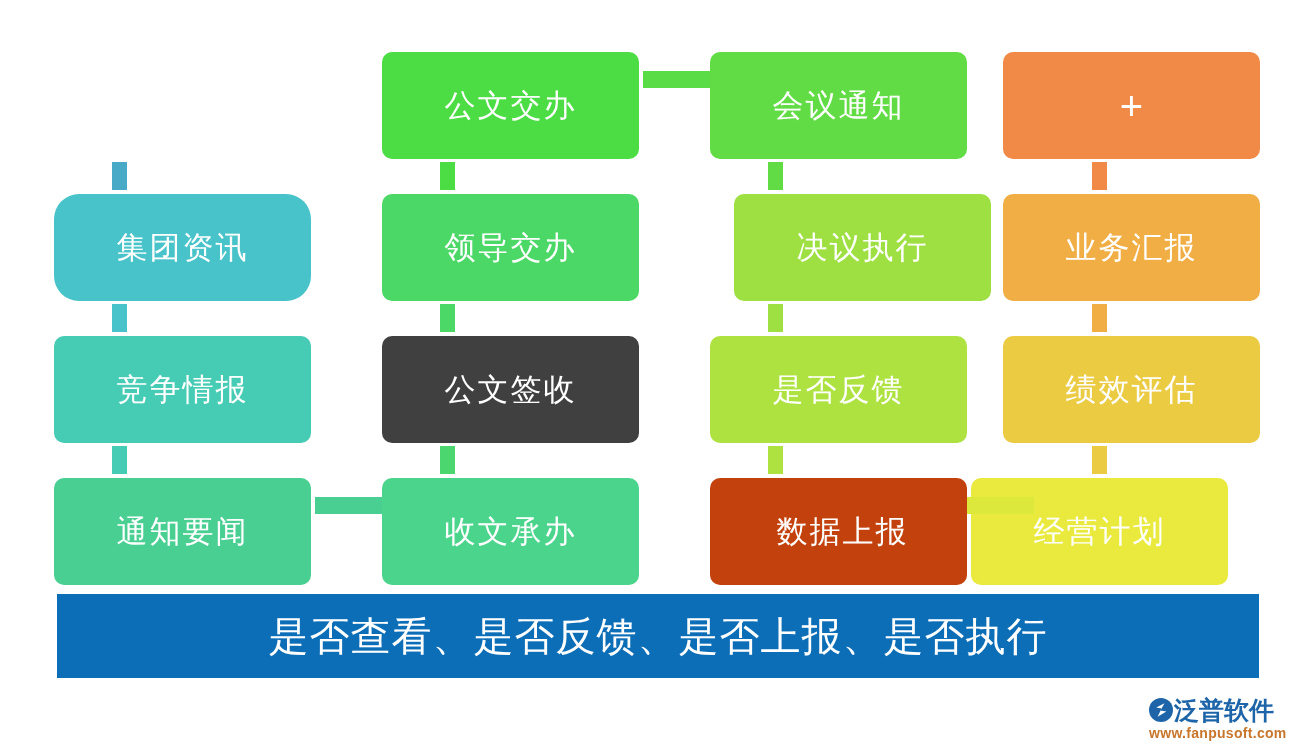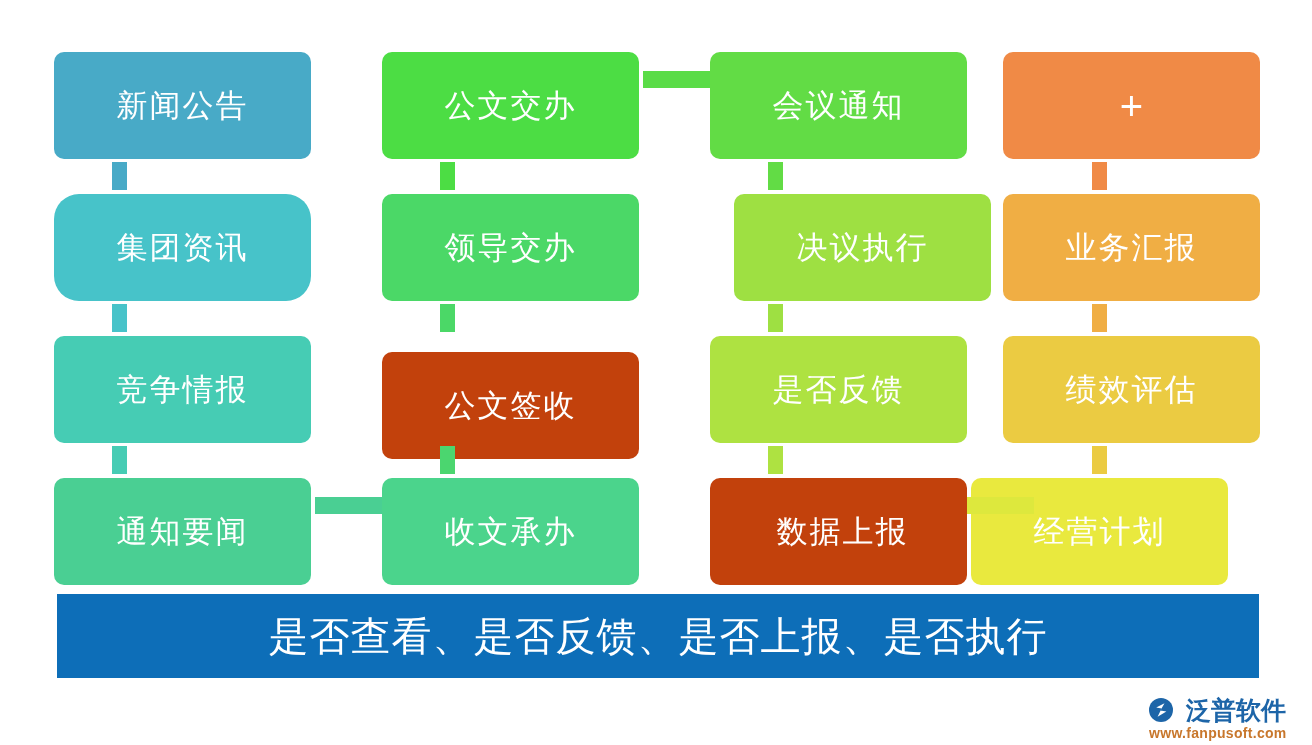--- a/index.html
+++ b/index.html
@@ -90,21 +90,21 @@
     width: 164px;
     height: 48px;
     pointer-events: none;
   }
   .wm-row {
     position: absolute;
     left: 0;
     top: 0;
     display: flex;
     align-items: center;
-    gap: 12px;
+    gap: 0;
   }
   .wm-mark {
     width: 26px;
     height: 26px;
     position: relative;
   }
   .wm-text {
     font-size: 25px;
     font-weight: bold;
     color: #1D65A8;
@@ -121,23 +121,20 @@
     letter-spacing: 0.3px;
   }
 </style>
 </head>
 <body style="background: rgb(255, 255, 255);">
 
 <div id="stage">
 
   <div class="grid">
 
-    <div class="card" style="left: 0px; top: 0px; background: rgb(72, 170, 199);">
-      <span>新闻公告</span>
-    </div>
     <div class="v-conn" style="left: 58px; top: 110px; background: rgb(72, 170, 199);"></div>
 
     <div class="card" style="left: 0px; top: 142px; background: rgb(71, 195, 201); border-radius: 25px;">
       <span>集团资讯</span>
     </div>
     <div class="v-conn" style="left: 58px; top: 252px; background: rgb(71, 195, 201);"></div>
 
     <div class="card" style="left: 0px; top: 284px; background: rgb(70, 204, 180);">
       <span>竞争情报</span>
     </div>
@@ -150,21 +147,21 @@
     <div class="card" style="left: 328px; top: 0px; background: rgb(76, 221, 68);">
       <span>公文交办</span>
     </div>
     <div class="v-conn" style="left: 386px; top: 110px; background: rgb(76, 221, 68);"></div>
 
     <div class="card" style="left: 328px; top: 142px; background: rgb(75, 216, 103);">
       <span>领导交办</span>
     </div>
     <div class="v-conn" style="left: 386px; top: 252px; background: rgb(75, 216, 103);"></div>
 
-    <div class="card" style="left: 328px; top: 284px; background: #c2410c; margin-top: 16px;">
+    <div class="card" style="left: 328px; top: 284px; background: #404040;">
       <span>公文签收</span>
     </div>
     <div class="v-conn" style="left: 386px; top: 394px; background: rgb(75, 214, 111);"></div>
 
     <div class="card" style="left: 328px; top: 426px; background: rgb(75, 212, 140);">
       <span>收文承办</span>
     </div>
 
     <div class="card" style="left: 656px; top: 0px; background: rgb(98, 220, 69);">
       <span>会议通知</span>

